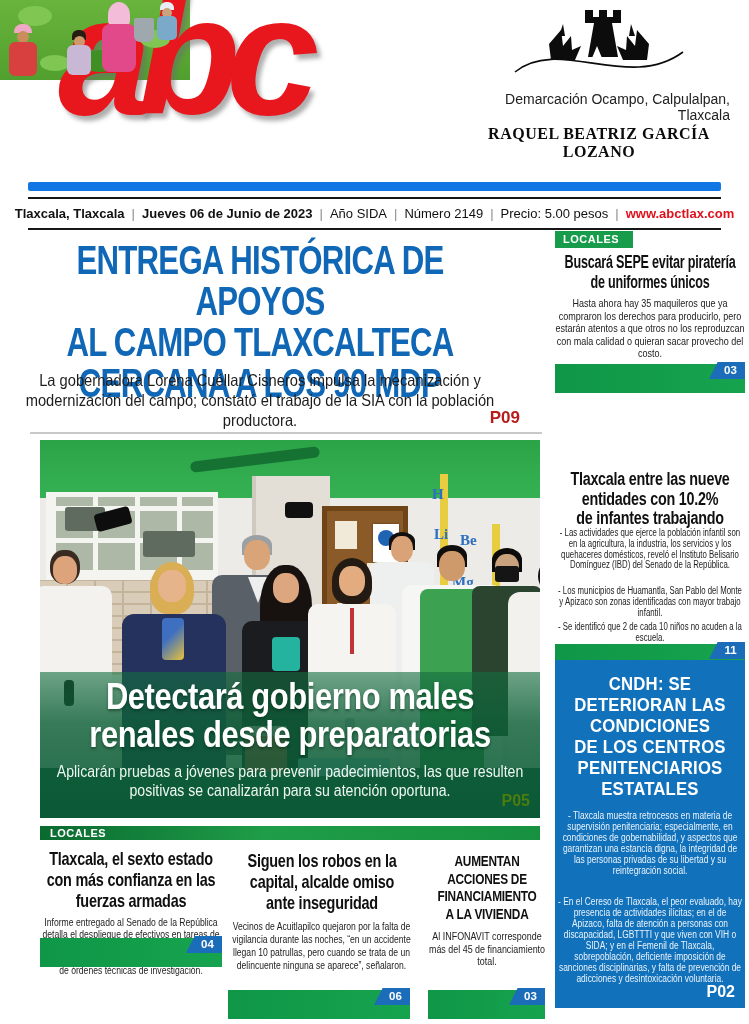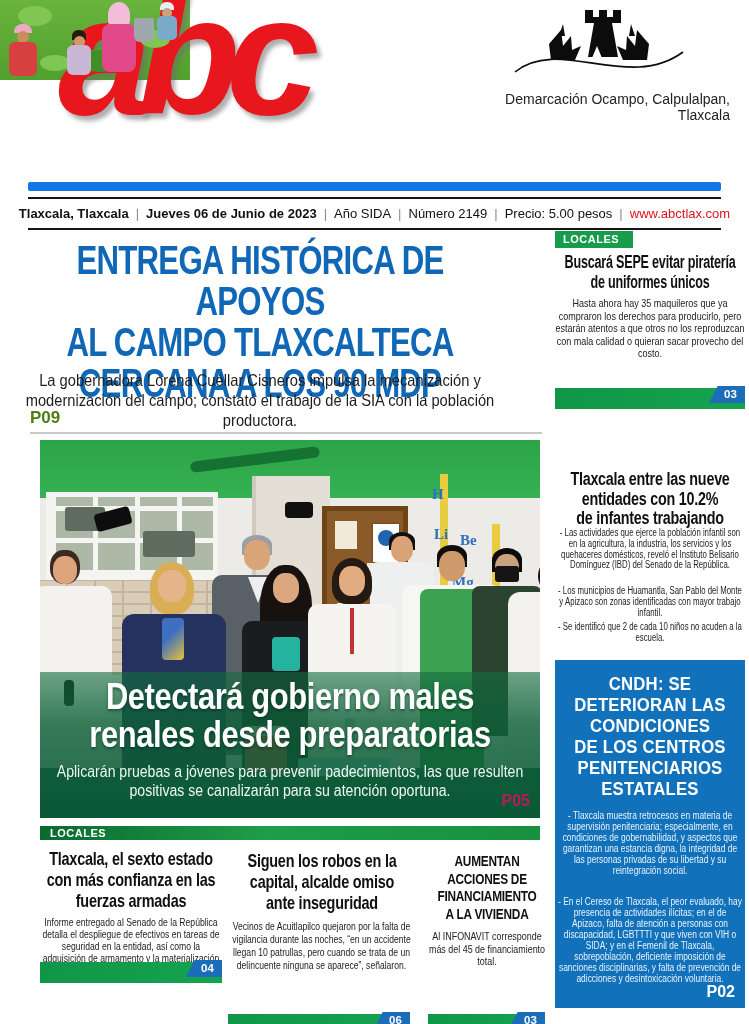--- a/index.html
+++ b/index.html
@@ -15,26 +15,26 @@
   .logo-sub span.lt{font-weight:normal;color:#2b2b2b;}
   .ad{left:452px;top:6px;width:294px;height:176px;text-align:center;color:#0b0b0b;}
   .ad-script{font-family:"DejaVu Serif",serif;font-style:italic;font-size:27px;line-height:28px;margin-top:-8px;}
   .ad-sub{font-size:14px;text-align:right;padding-right:16px;margin-top:1px;color:#222;}
   .ad-name{font-family:"Liberation Serif",serif;font-weight:bold;font-size:16px;letter-spacing:.5px;margin-top:2px;}
   .header-bar{left:28px;top:182px;width:693px;height:9px;background:#1276e4;border-radius:2px;}
   .dateline{left:28px;top:197px;width:693px;height:29px;border-top:2px solid #161616;border-bottom:2px solid #161616;
             display:flex;align-items:center;justify-content:center;gap:7px;font-size:13px;white-space:nowrap;}
   .dl-b{font-weight:bold;}
   .dl-sep{color:#8a8a8a;font-weight:normal;}
-  .dl-web{color:#e0101d;font-weight:normal;text-decoration:none;}
+  .dl-web{color:#e0101d;font-weight:bold;text-decoration:none;}
   
   .lead-head{top:240px;left:-55px;width:630px;transform:scaleX(0.78);font-weight:bold;font-size:40px;line-height:41px;
              letter-spacing:-1px;color:#0f67b6;text-align:center;}
   .lead-deck{top:370px;left:-30px;width:580px;transform:scaleX(0.89);font-size:16.5px;line-height:20px;color:#1d1d1d;text-align:center;}
-  .lead-page{top:408px;left:30px;width:490px;font-weight:bold;font-size:17px;color:#4d7c0f;}
+  .lead-page{top:408px;left:30px;width:490px;text-align:right;font-weight:bold;font-size:17px;color:#b91c1c;}
   .lead-rule{top:432px;left:30px;width:512px;height:2px;background:#c9c9c9;}
   
   .photo-main{left:40px;top:440px;width:500px;height:378px;background:#ecebe7;overflow:hidden;}
   .pm-band{left:0;top:0;width:500px;height:58px;background:linear-gradient(180deg,#2ba447,#35b153);}
   .pm-vent{left:150px;top:14px;width:130px;height:11px;background:#157233;border-radius:6px;transform:rotate(-7deg);}
   .pm-window{left:6px;top:52px;width:172px;height:88px;background:#aeb8a6;border:5px solid #f4f4f0;box-sizing:border-box;
      background-image:repeating-linear-gradient(90deg,#f4f4f0 0 5px,transparent 5px 42px),
                       repeating-linear-gradient(0deg,#f4f4f0 0 5px,transparent 5px 32px);}
   .pm-wpane{background:#5f6b5f;border-radius:3px;}
   .pm-brick{left:0;top:140px;width:196px;height:95px;background:#d9ccb8;
@@ -46,25 +46,25 @@
   .pm-sign{left:333px;top:84px;width:26px;height:38px;background:#fff;box-shadow:0 0 2px rgba(0,0,0,.4);}
   .pm-signcircle{left:5px;top:6px;width:16px;height:16px;border-radius:50%;background:#1f63b3;}
   .pm-ybar{background:#e9cd41;}
   .pm-letter{color:#2f6fc0;font-weight:bold;font-size:15px;font-family:"Liberation Serif",serif;}
   .pm-table{left:0;top:328px;width:500px;height:50px;background:#1f5b47;}
   .pm-overlay{left:0;top:232px;width:500px;height:146px;
      background:linear-gradient(180deg,rgba(20,110,64,.60),rgba(13,96,56,.82) 35%,rgba(9,88,52,.9));}
   .ov-head{top:238px;left:0;width:500px;transform:scaleX(0.86);font-weight:bold;font-size:36px;line-height:38px;color:#fff;
            text-align:center;letter-spacing:-0.5px;text-shadow:0 2px 3px rgba(0,40,20,.5);}
   .ov-deck{top:322px;left:-30px;width:560px;transform:scaleX(0.88);font-size:16px;line-height:19px;color:#eef7f1;text-align:center;}
-  .ov-page{top:352px;left:430px;width:60px;text-align:right;color:#be185d;font-weight:bold;font-size:16px;}
+  .ov-page{top:352px;left:430px;width:60px;text-align:right;color:#4d7c0f;font-weight:bold;font-size:16px;}
   .hd,.hr,.bd{position:absolute;}
   
   .tag{background:#169c4a;color:#fff;font-weight:bold;font-size:11px;letter-spacing:.5px;padding:2px 14px 3px 8px;}
-  .pagebar{position:absolute;height:21px;background:linear-gradient(90deg,#0f9747,#16a34e);margin-top:24px;}
+  .pagebar{position:absolute;height:29px;background:linear-gradient(90deg,#0f9747,#16a34e);}
   .pagenum{position:absolute;right:0;top:-2px;height:17px;min-width:36px;background:#1b6db9;color:#fff;font-weight:bold;
            font-size:11.5px;text-align:center;line-height:17px;clip-path:polygon(24% 0,100% 0,100% 100%,0 100%);
            padding:0 5px 0 12px;box-sizing:border-box;}
   .rc-h{font-weight:bold;color:#101010;text-align:center;letter-spacing:-0.3px;}
   .rc-b{color:#222;text-align:center;}
   .field-photo{left:555px;top:386px;width:190px;height:80px;background:linear-gradient(180deg,#69b43c,#519f2e);overflow:hidden;}
   .blob{position:absolute;border-radius:50%;}
   .cndh{left:555px;top:660px;width:190px;height:348px;background:#1171bb;color:#fff;text-align:center;overflow:hidden;}
   .cndh-h{top:14px;left:5px;width:180px;transform:scaleX(0.93);font-weight:bold;font-size:18px;line-height:21px;letter-spacing:.2px;color:#fff;}
   .cndh-p{transform:scaleX(0.84);font-size:10px;line-height:11px;color:#eaf3fb;}
@@ -89,20 +89,21 @@
         <rect x="86" y="24" width="6" height="10"></rect>
         <path d="M88 40l5 12h-10z" fill="#fff"></path>
         <path d="M40 38l12-14 2 16 8-10 1 14 9-4-6 14H42z"></path>
         <path d="M140 38l-12-14-2 16-8-10-1 14-9-4 6 14h24z"></path>
         <path d="M50 30l4-12 2 12z"></path>
           <path d="M126 30l-4-12-2 12z"></path>
       </g>
       <path d="M6 66 C 50 30, 120 86, 174 46" stroke="#0c0c0c" stroke-width="1.6" fill="none"></path>
     </svg>
     <div class="ad-sub">Demarcación Ocampo, Calpulalpan, Tlaxcala</div>
+    <div class="ad-name">RAQUEL BEATRIZ GARCÍA LOZANO</div>
   </div>
 
   <div class="abs header-bar"></div>
 
   <div class="abs dateline">
     <span class="dl-b">Tlaxcala, Tlaxcala</span>
     <span class="dl-sep">|</span>
     <span class="dl-b">Jueves 06 de Junio de 2023</span>
     <span class="dl-sep">|</span>
     <span>Año SIDA</span>

